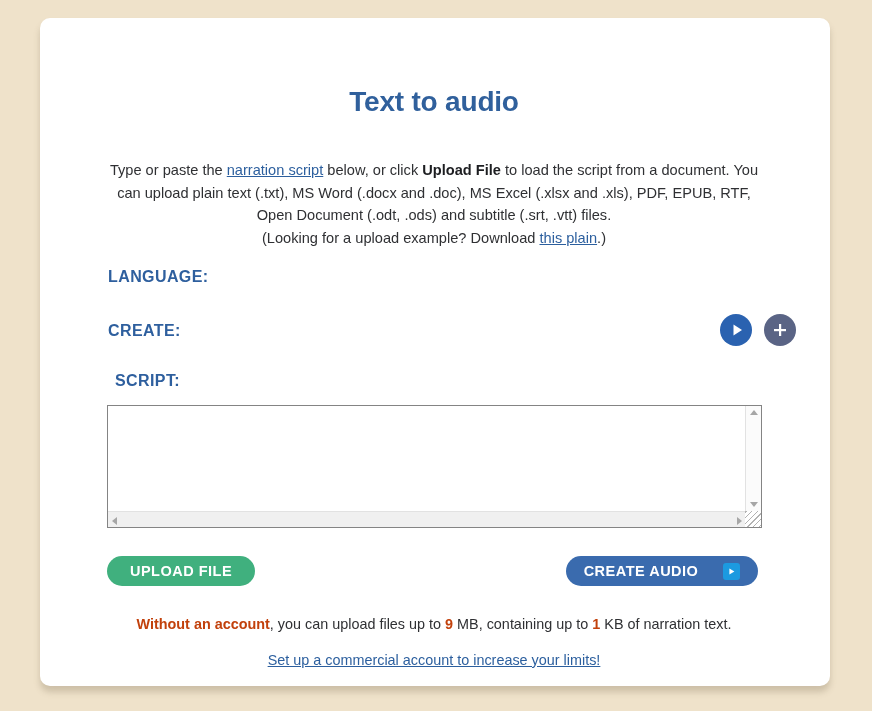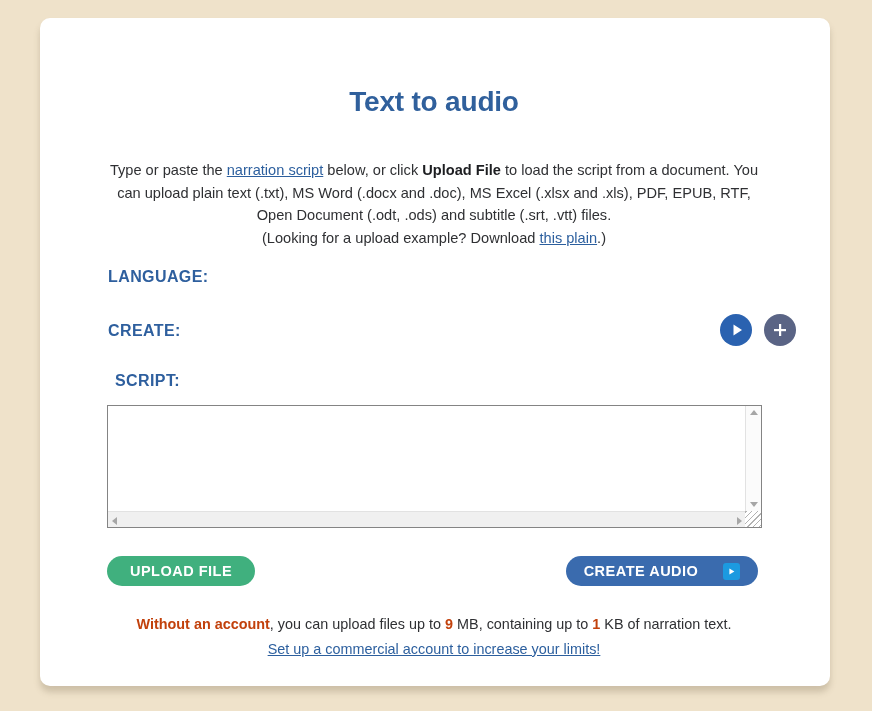--- a/index.html
+++ b/index.html
@@ -280,21 +280,21 @@
     text-align: center;
     font-size: 14.4px;
     line-height: 24px;
     color: #2f3033;
   }
   .footer b { font-weight: bold; color: #c2410c; }
   .footer .limits-link {
     color: #2c5f9e;
     text-decoration: underline;
     display: block;
-    margin-top: 1px;
+    margin-top: 12px;
   }
 </style>
 </head>
 <body>
 
 <div id="app">
   <div class="card">
     <div class="inner">
 
       <div class="page-title">Text to audio</div>

